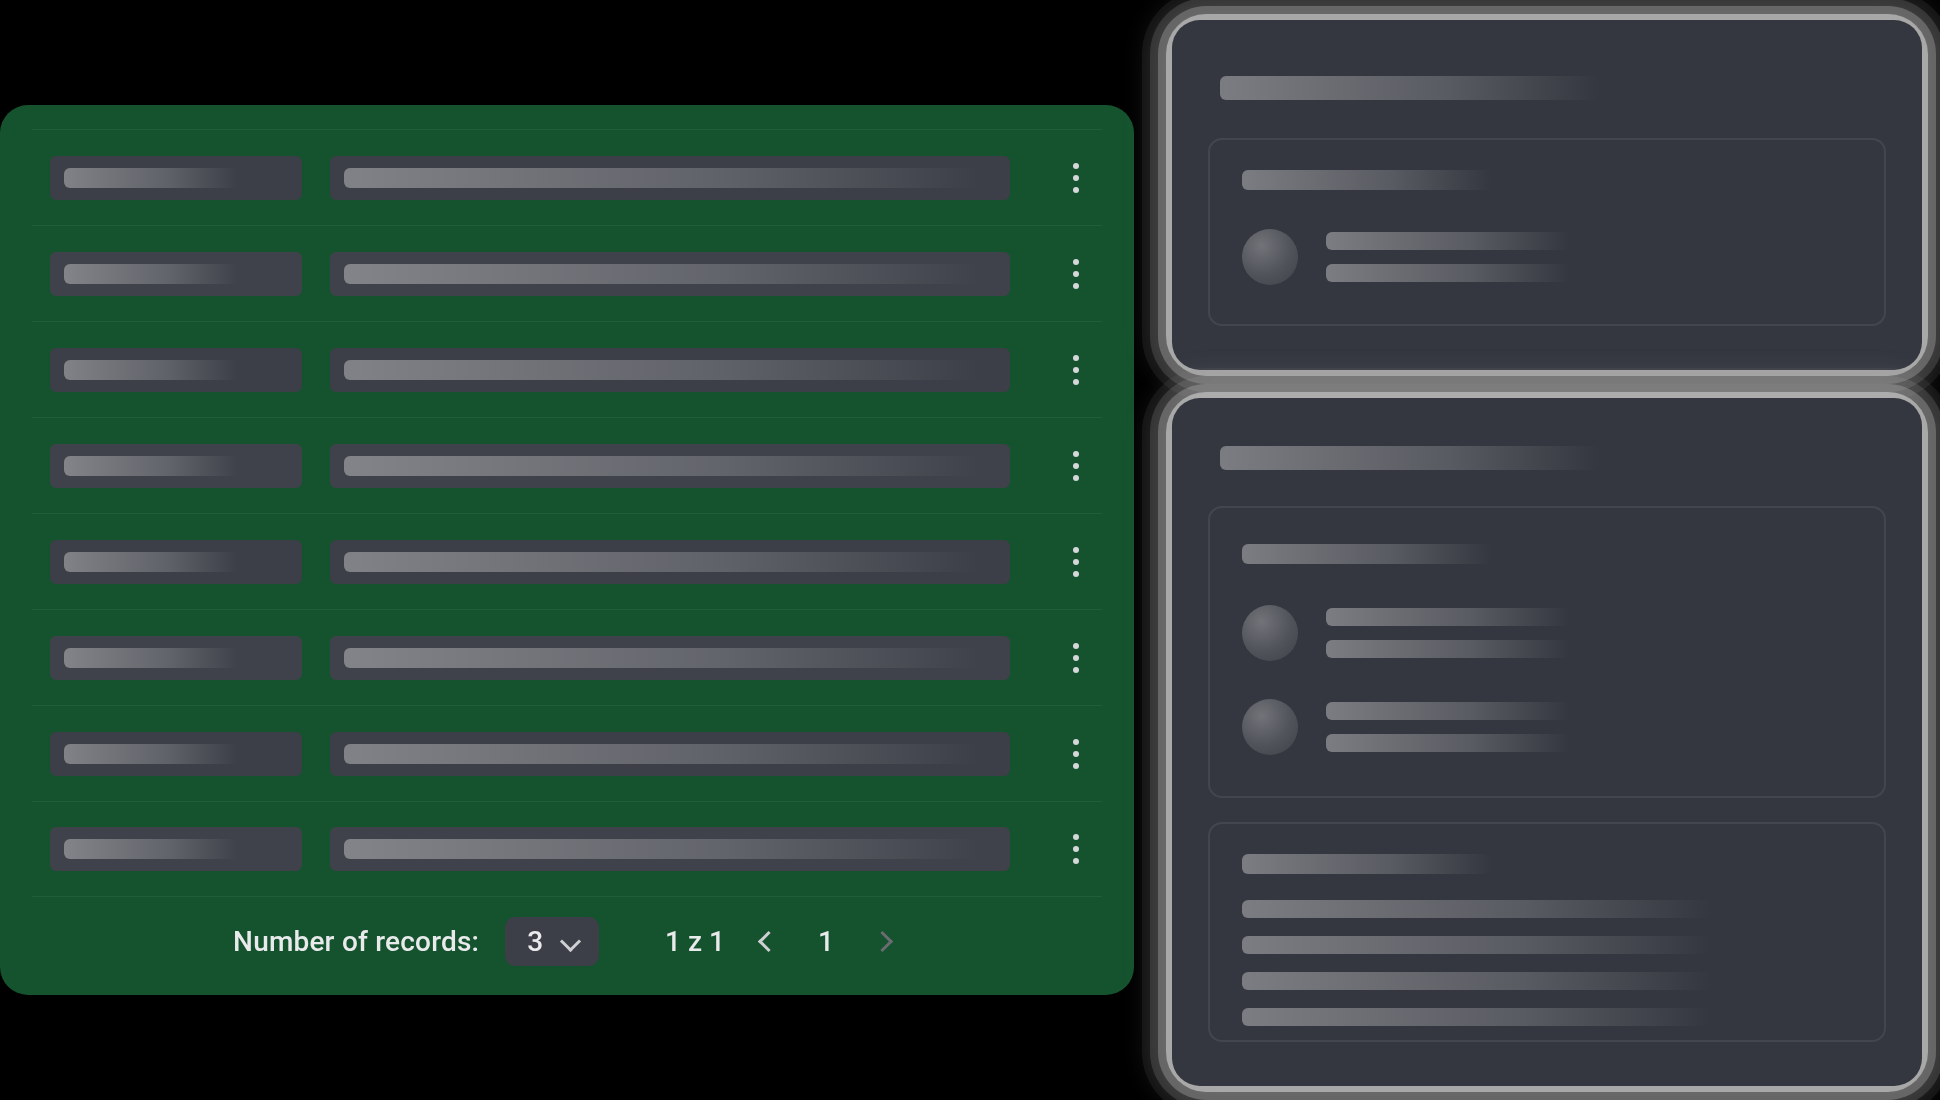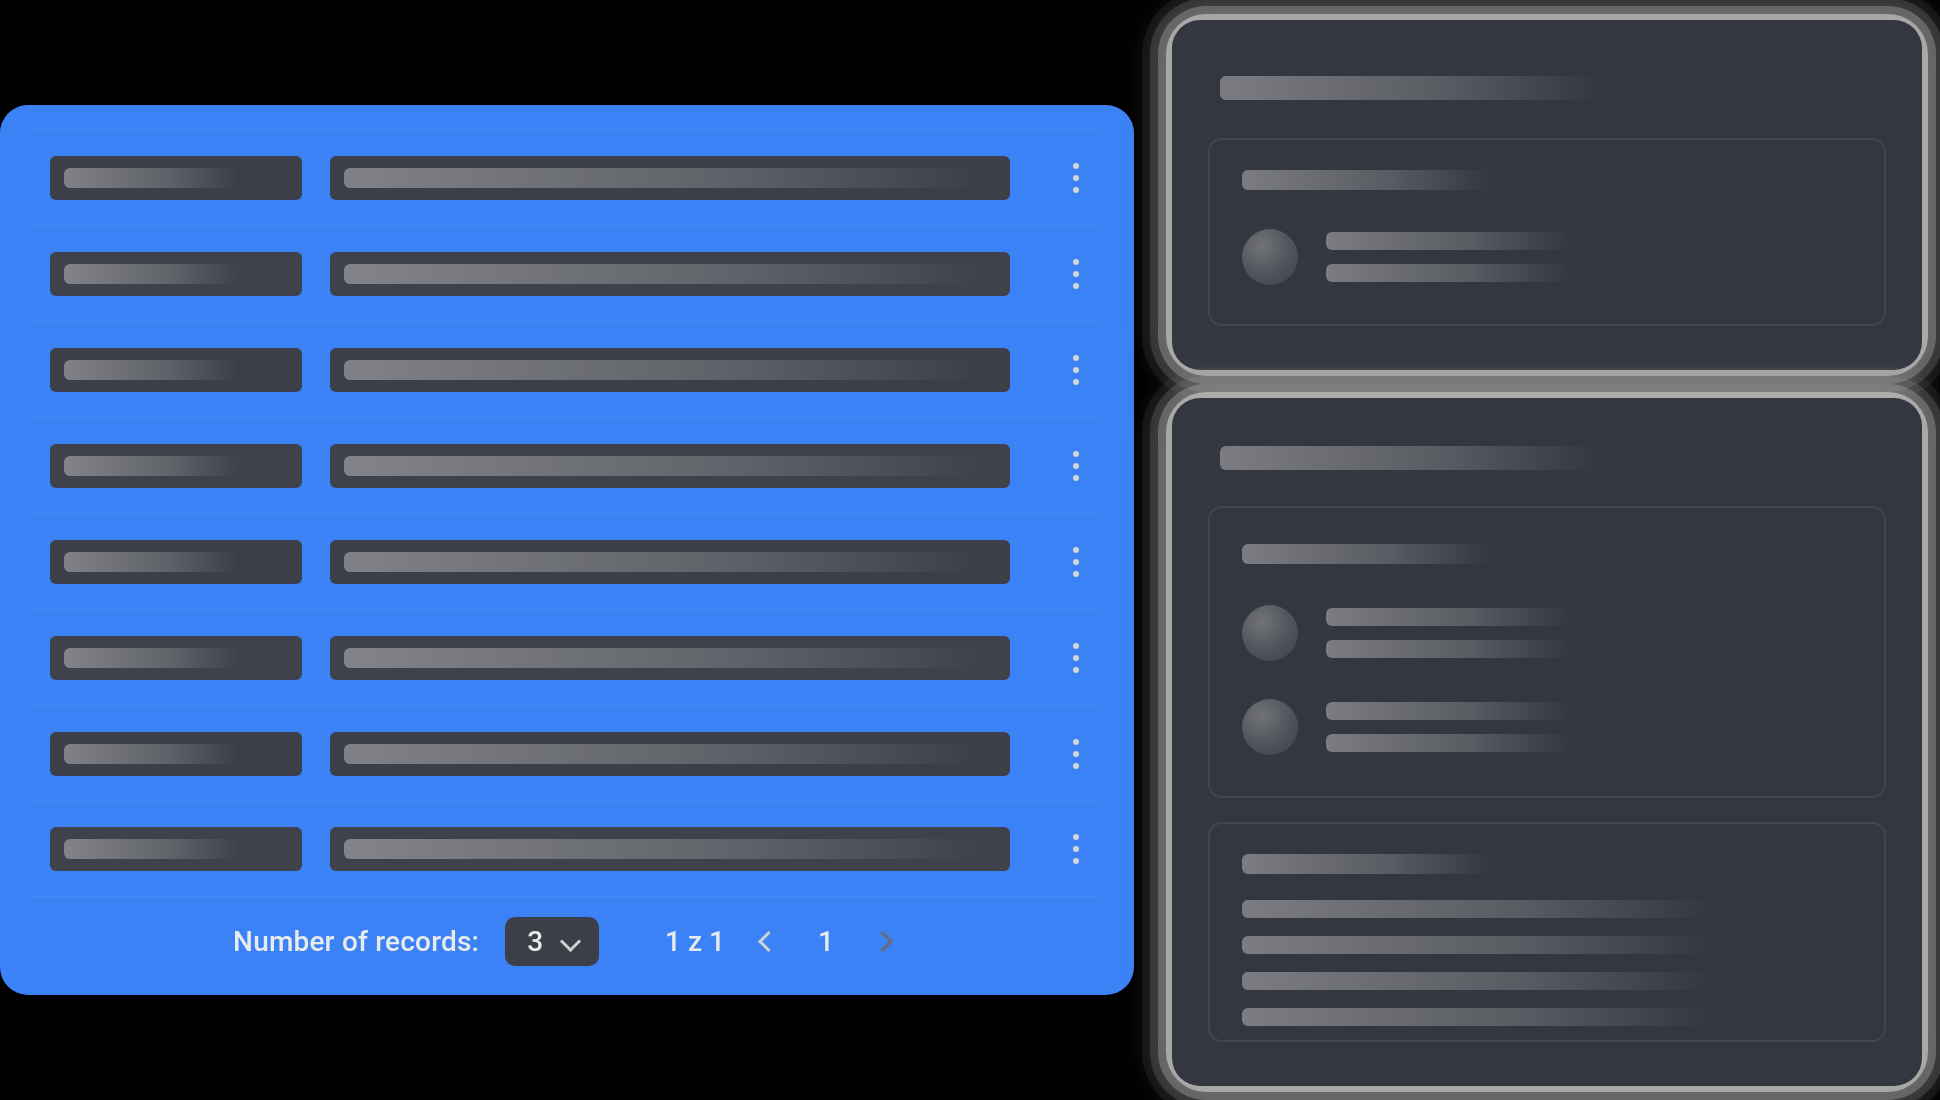--- a/index.html
+++ b/index.html
@@ -21,21 +21,21 @@
     height: 1100px;
   }
 
   
   .left-panel {
     position: absolute;
     left: 0px;
     top: 105px;
     width: 1134px;
     height: 890px;
-    background: #3b82f6;
+    background: #14532d;
     border-radius: 28px;
   }
   .list {
     position: absolute;
     left: 32px;
     right: 32px;
     top: 24px;
   }
   .list-row {
     position: relative;

